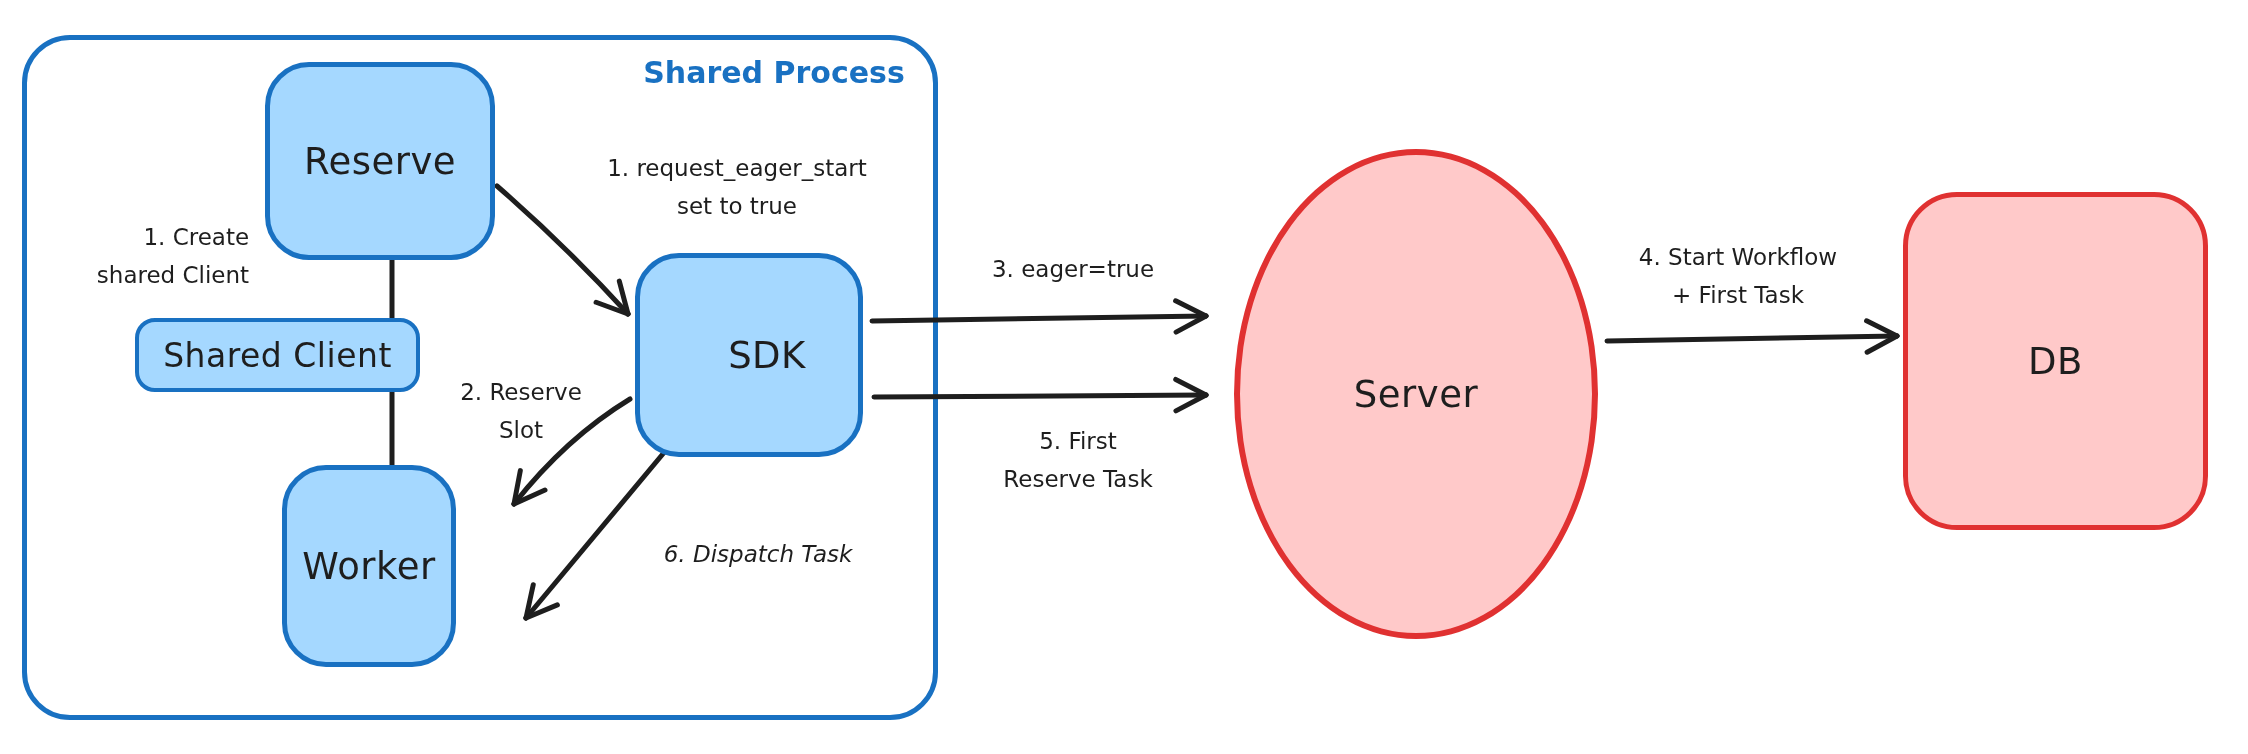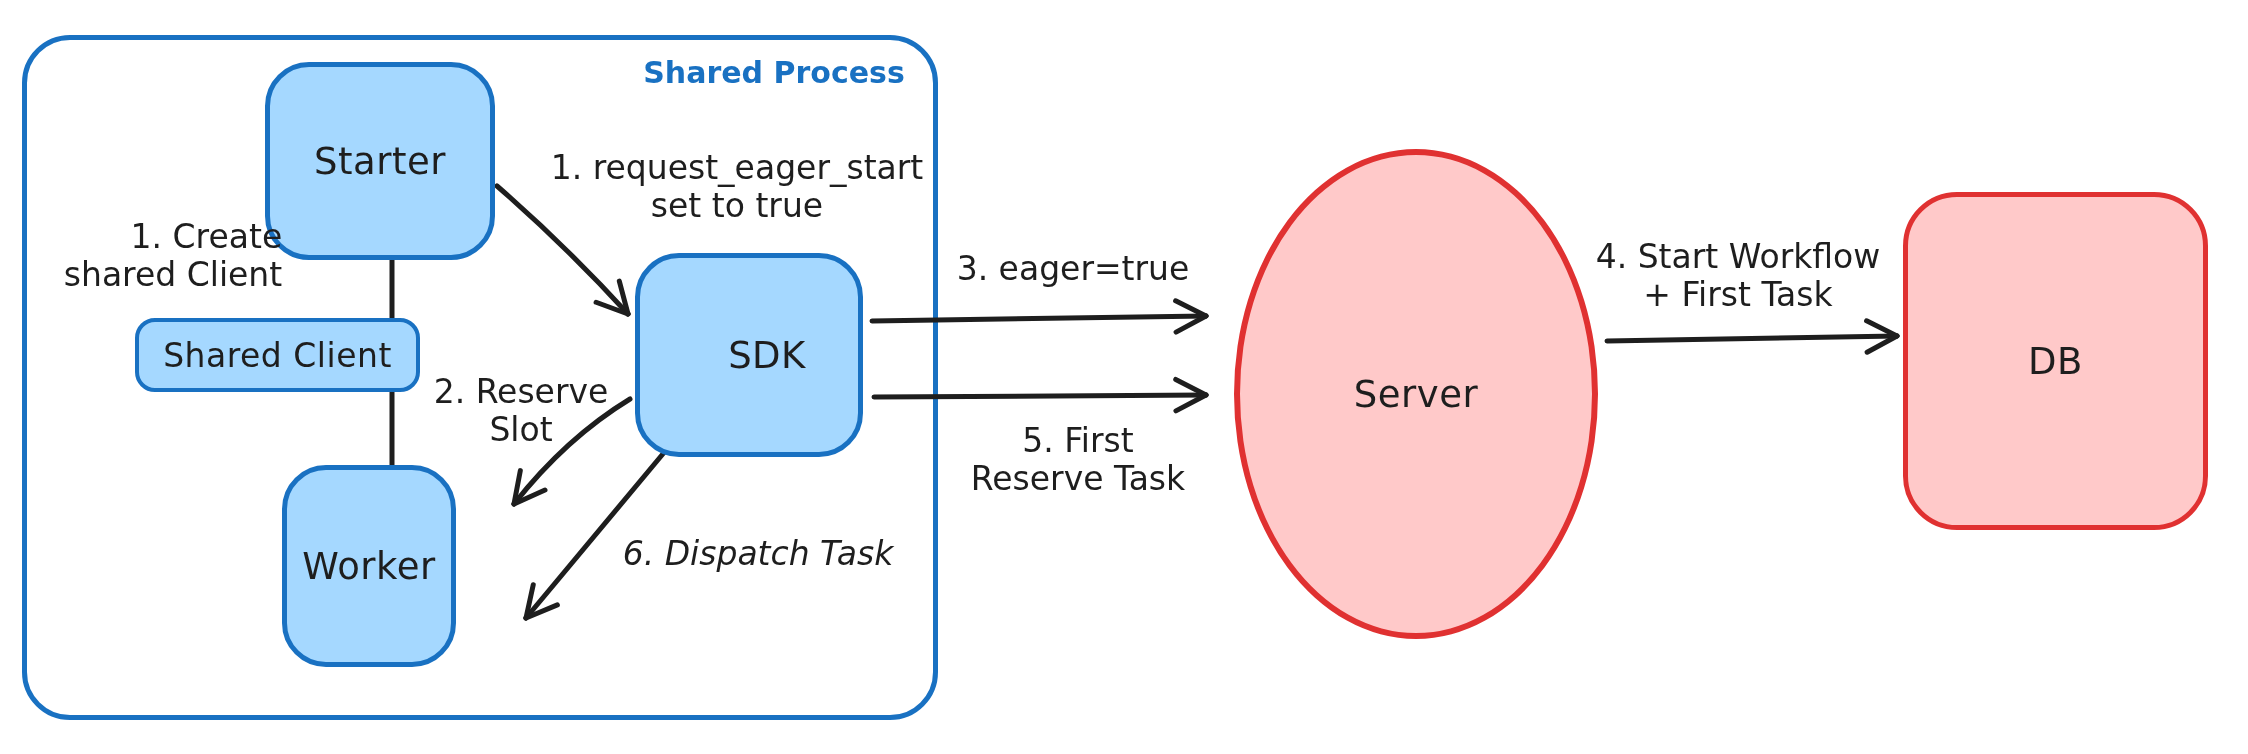--- a/index.html
+++ b/index.html
@@ -54,21 +54,21 @@
   #node-starter        { left: 265px;  top: 62px;  width: 230px; height: 198px; border-radius: 44px; }
   #node-shared-client  { left: 135px;  top: 318px; width: 285px; height: 74px;  border-radius: 20px; border-width: 4px; font-size: 33px; }
   #node-worker         { left: 282px;  top: 465px; width: 174px; height: 202px; border-radius: 44px; }
   #node-sdk            { left: 635px;  top: 253px; width: 228px; height: 204px; border-radius: 44px; padding-left: 36px; }
   #node-server         { left: 1234px; top: 149px; width: 364px; height: 490px; border-radius: 50%; border-width: 6px; }
   #node-db             { left: 1903px; top: 192px; width: 305px; height: 338px; border-radius: 54px; }
   .ann {
     position: absolute;
     transform: translateX(-50%);
     text-align: center;
-    font-size: 33px;
+    font-size: 23px;
     line-height: 38px;
     white-space: nowrap;
     z-index: 3;
     color: #1e1e1e;
   }
   .ann span { display: block; }
   #ann-create   { left: 173px;  top: 218px; text-align: right; }
   #ann-request  { left: 737px;  top: 149px; }
   #ann-reserve  { left: 521px;  top: 373px; }
   #ann-eager    { left: 1073px; top: 250px; }
@@ -114,21 +114,21 @@
         <line x1="1206" y1="395" x2="1175.7481402596272" y2="379.48146326972784" stroke="#1e1e1e" stroke-width="5" stroke-linecap="round"></line>
       </g>
       <g>
         <path d="M 667 449 Q 601 528 526 618" fill="none" stroke="#1e1e1e" stroke-width="5" stroke-linecap="round"></path>
         <line x1="526" y1="618" x2="533.245118582646" y2="584.7809052392544" stroke="#1e1e1e" stroke-width="5" stroke-linecap="round"></line>
         <line x1="526" y1="618" x2="557.368022643207" y2="604.8833252897219" stroke="#1e1e1e" stroke-width="5" stroke-linecap="round"></line>
       </g>
     </svg>
 
   <div class="node node-blue" id="node-starter">
-    <span>Starter</span>
+    <span>Reserve</span>
   </div>
   <div class="node node-blue" id="node-shared-client">
     <span>Shared Client</span>
   </div>
   <div class="node node-blue" id="node-worker">
     <span>Worker</span>
   </div>
   <div class="node node-blue" id="node-sdk">
     <span>SDK</span>
   </div>

